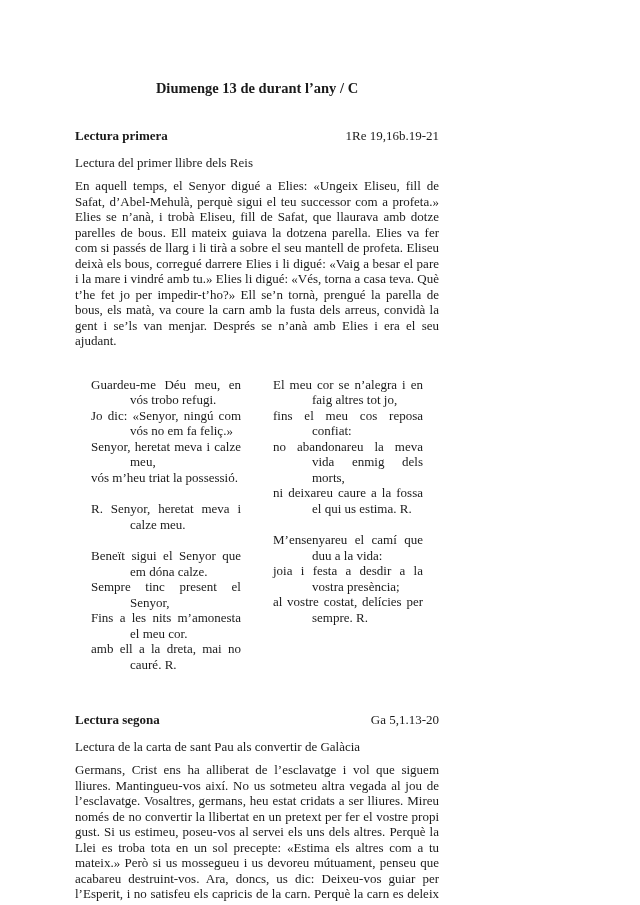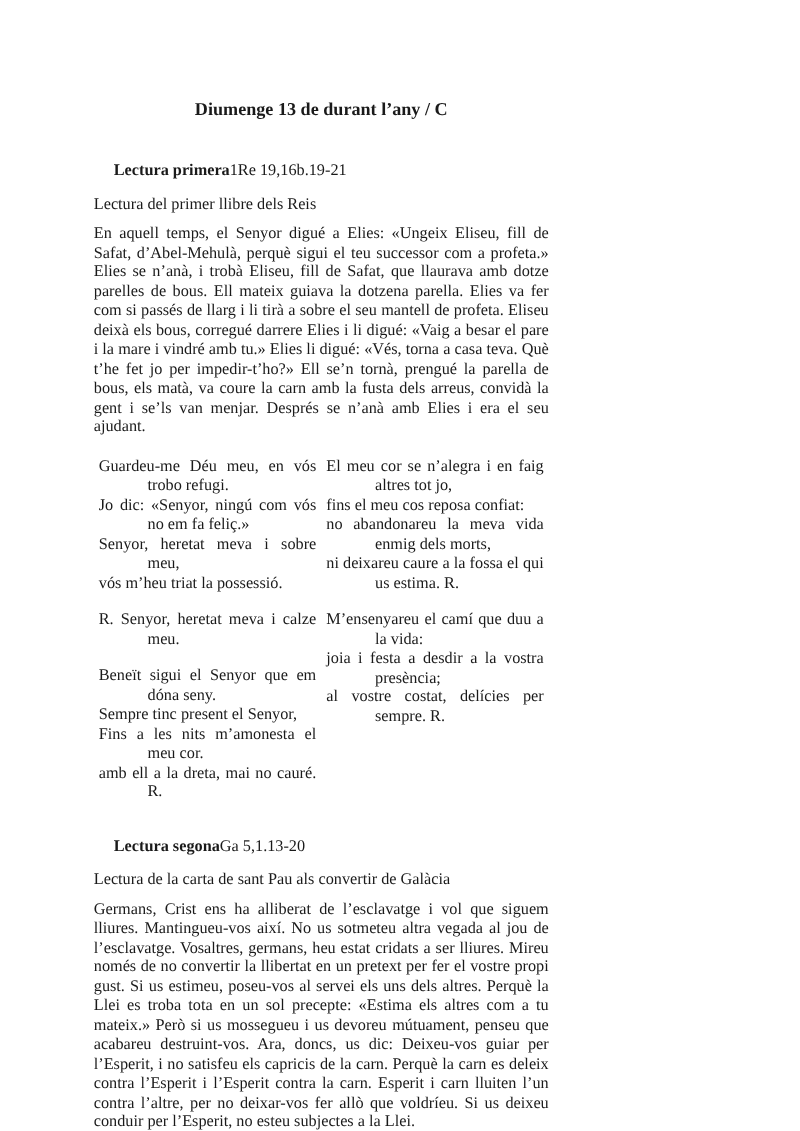--- a/index.html
+++ b/index.html
@@ -23,25 +23,25 @@
   }
   .doc-title {
     font-size: 14.5px;
     font-weight: bold;
     text-align: center;
     line-height: 18px;
     margin: 0 0 31px 0;
   }
   .section-head {
     display: flex;
-    justify-content: flex-start;
+    justify-content: space-between;
     align-items: baseline;
     font-size: 13px;
     line-height: 15.5px;
-    margin: 0 0 11px 16px;
+    margin: 0 0 11px 0;
   }
   .section-head .head-label { font-weight: bold; }
   .section-head .head-ref { font-weight: normal; white-space: nowrap; }
   .source {
     font-size: 13px;
     line-height: 15.5px;
     margin: 0 0 8px 0;
   }
   .body-text {
     font-size: 13px;
@@ -52,21 +52,21 @@
   .psalm-cols {
     display: flex;
     justify-content: space-between;
     margin: 0 0 24px 0;
   }
   .psalm-col {
     width: 232px;
     font-size: 13px;
     line-height: 15.5px;
   }
-  .stanza { margin: 4px; }
+  .stanza { margin: 16px; }
   .stanza + .stanza { margin-top: 14px; }
   .verse-line {
     padding-left: 39px;
     text-indent: -39px;
     text-align: justify;
   }
 </style>
 </head>
 <body>
 
@@ -82,28 +82,28 @@
     <p class="source">Lectura del primer llibre dels Reis</p>
     <p class="body-text">En aquell temps, el Senyor digué a Elies: «Ungeix Eliseu, fill de Safat, d’Abel-Mehulà, perquè sigui el teu successor com a profeta.» Elies se n’anà, i trobà Eliseu, fill de Safat, que llaurava amb dotze parelles de bous. Ell mateix guiava la dotzena parella. Elies va fer com si passés de llarg i li tirà a sobre el seu mantell de profeta. Eliseu deixà els bous, corregué darrere Elies i li digué: «Vaig a besar el pare i la mare i vindré amb tu.» Elies li digué: «Vés, torna a casa teva. Què t’he fet jo per impedir-t’ho?» Ell se’n tornà, prengué la parella de bous, els matà, va coure la carn amb la fusta dels arreus, convidà la gent i se’ls van menjar. Després se n’anà amb Elies i era el seu ajudant.</p>
   </div>
 
   <div>
     <div class="psalm-cols">
       <div class="psalm-col">
         <div class="stanza">
           <div class="verse-line">Guardeu-me Déu meu, en vós trobo refugi.</div>
           <div class="verse-line">Jo dic: «Senyor, ningú com vós no em fa feliç.»</div>
-          <div class="verse-line">Senyor, heretat meva i sobre meu,</div>
+          <div class="verse-line">Senyor, heretat meva i calze meu,</div>
           <div class="verse-line">vós m’heu triat la possessió.</div>
         </div>
         <div class="stanza">
           <div class="verse-line">R. Senyor, heretat meva i calze meu.</div>
         </div>
         <div class="stanza">
-          <div class="verse-line">Beneït sigui el Senyor que em dóna seny.</div>
+          <div class="verse-line">Beneït sigui el Senyor que em dóna calze.</div>
           <div class="verse-line">Sempre tinc present el Senyor,</div>
           <div class="verse-line">Fins a les nits m’amonesta el meu cor.</div>
           <div class="verse-line">amb ell a la dreta, mai no cauré. R.</div>
         </div>
       </div>
       <div class="psalm-col">
         <div class="stanza">
           <div class="verse-line">El meu cor se n’alegra i en faig altres tot jo,</div>
           <div class="verse-line">fins el meu cos reposa confiat:</div>
           <div class="verse-line">no abandonareu la meva vida enmig dels morts,</div>

